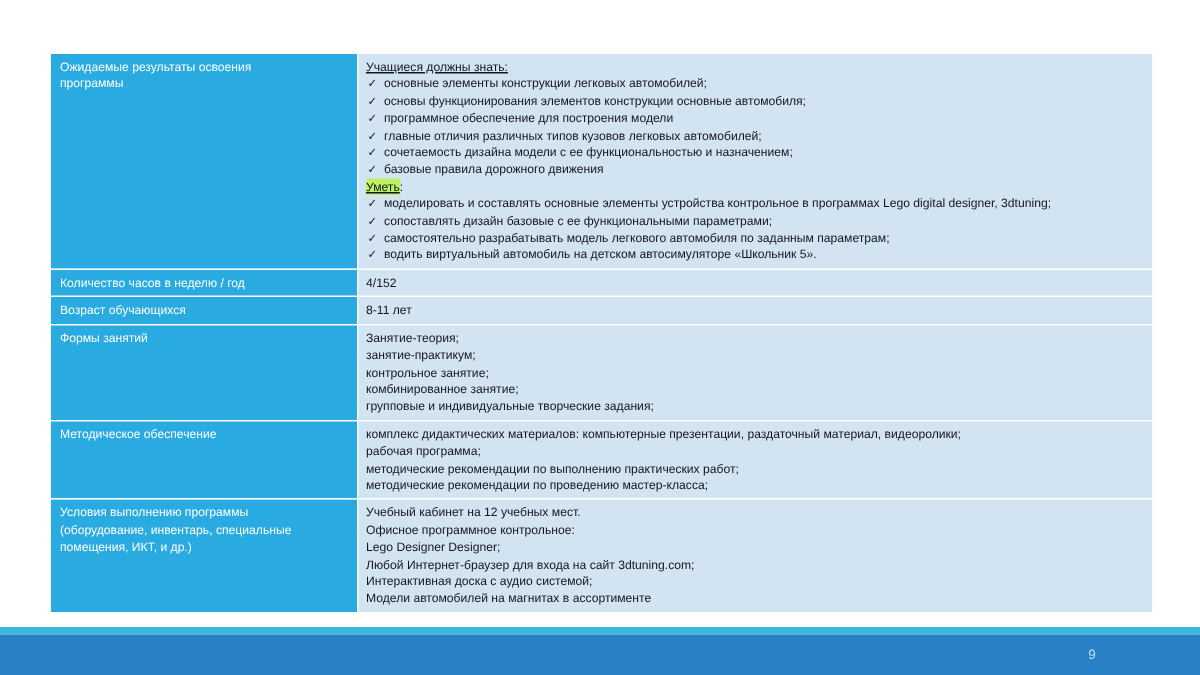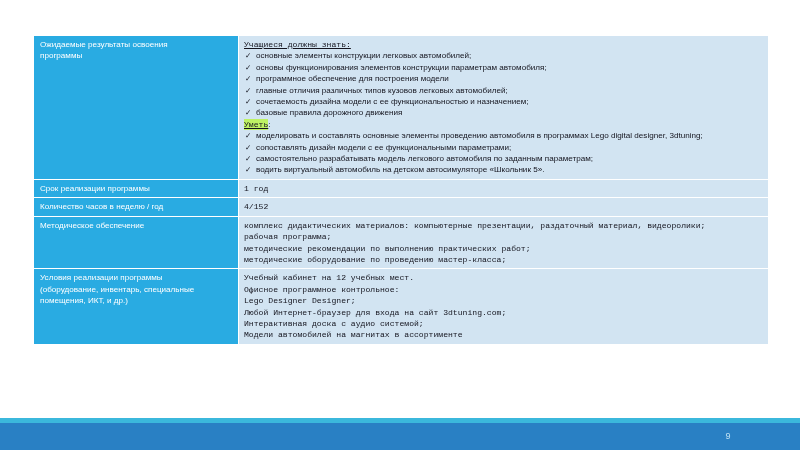--- a/index.html
+++ b/index.html
@@ -56,21 +56,20 @@
   .label-line {
     display: block;
     white-space: pre-wrap;
   }
 
   
   .vline {
     display: block;
     white-space: nowrap;
     padding-left: 0;
-    font-family: Liberation Mono, monospace;
   }
   .vline.heading {
     display: inline-block;
     text-decoration: underline;
     text-underline-offset: 1px;
     margin-bottom: 0px;
   }
   .heading-wrap {
     display: block;
     line-height: 11.4px;
@@ -129,62 +128,74 @@
   <table class="prog-table">
     <tbody>
         <tr>
           <td class="col-label">
             <span class="label-line">Ожидаемые результаты освоения</span>
             <span class="label-line">программы</span>
           </td>
           <td class="col-value">
             <span class="heading-wrap"><span class="vline heading">Учащиеся должны знать:</span></span>
             <span class="bullet"><span class="tick">✓</span><span>основные элементы конструкции легковых автомобилей;</span></span>
-            <span class="bullet"><span class="tick">✓</span><span>основы функционирования элементов конструкции параметрам автомобиля;</span></span>
+            <span class="bullet"><span class="tick">✓</span><span>основы функционирования элементов конструкции основные автомобиля;</span></span>
             <span class="bullet"><span class="tick">✓</span><span>программное обеспечение для построения модели</span></span>
             <span class="bullet"><span class="tick">✓</span><span>главные отличия различных типов кузовов легковых автомобилей;</span></span>
             <span class="bullet"><span class="tick">✓</span><span>сочетаемость дизайна модели с ее функциональностью и назначением;</span></span>
             <span class="bullet"><span class="tick">✓</span><span>базовые правила дорожного движения</span></span>
             <span class="heading-wrap"><span class="vline heading hl-yellow">Уметь</span><span>:</span></span>
-            <span class="bullet"><span class="tick">✓</span><span>моделировать и составлять основные элементы проведению автомобиля в программах Lego digital designer, 3dtuning;</span></span>
-            <span class="bullet"><span class="tick">✓</span><span>сопоставлять дизайн модели с ее функциональными параметрами;</span></span>
+            <span class="bullet"><span class="tick">✓</span><span>моделировать и составлять основные элементы устройства контрольное в программах Lego digital designer, 3dtuning;</span></span>
+            <span class="bullet"><span class="tick">✓</span><span>сопоставлять дизайн базовые с ее функциональными параметрами;</span></span>
             <span class="bullet"><span class="tick">✓</span><span>самостоятельно разрабатывать модель легкового автомобиля по заданным параметрам;</span></span>
             <span class="bullet"><span class="tick">✓</span><span>водить виртуальный автомобиль на детском автосимуляторе «Школьник 5».</span></span>
           </td>
         </tr>
         <tr>
           <td class="col-label">
-            <span class="label-line">Срок реализации программы</span>
-          </td>
-          <td class="col-value">
-            <span class="vline">1 год</span>
-          </td>
-        </tr>
-        <tr>
-          <td class="col-label">
             <span class="label-line">Количество часов в неделю / год</span>
           </td>
           <td class="col-value">
             <span class="vline">4/152</span>
+          </td>
+        </tr>
+        <tr>
+          <td class="col-label">
+            <span class="label-line">Возраст обучающихся</span>
+          </td>
+          <td class="col-value">
+            <span class="vline">8-11 лет</span>
+          </td>
+        </tr>
+        <tr>
+          <td class="col-label">
+            <span class="label-line">Формы занятий</span>
+          </td>
+          <td class="col-value">
+            <span class="vline">Занятие-теория;</span>
+            <span class="vline">занятие-практикум;</span>
+            <span class="vline">контрольное занятие;</span>
+            <span class="vline">комбинированное занятие;</span>
+            <span class="vline">групповые и индивидуальные творческие задания;</span>
           </td>
         </tr>
         <tr>
           <td class="col-label">
             <span class="label-line">Методическое обеспечение</span>
           </td>
           <td class="col-value">
             <span class="vline">комплекс дидактических материалов: компьютерные презентации, раздаточный материал, видеоролики;</span>
             <span class="vline">рабочая программа;</span>
             <span class="vline">методические рекомендации по выполнению практических работ;</span>
-            <span class="vline">методические оборудование по проведению мастер-класса;</span>
-          </td>
-        </tr>
-        <tr>
-          <td class="col-label">
-            <span class="label-line">Условия реализации программы</span>
+            <span class="vline">методические рекомендации по проведению мастер-класса;</span>
+          </td>
+        </tr>
+        <tr>
+          <td class="col-label">
+            <span class="label-line">Условия выполнению программы</span>
             <span class="label-line">(оборудование, инвентарь, специальные</span>
             <span class="label-line">помещения, ИКТ, и др.)</span>
           </td>
           <td class="col-value">
             <span class="vline">Учебный кабинет на 12 учебных мест.</span>
             <span class="vline">Офисное программное контрольное:</span>
             <span class="vline">Lego Designer Designer;</span>
             <span class="vline">Любой Интернет-браузер для входа на сайт 3dtuning.com;</span>
             <span class="vline">Интерактивная доска с аудио системой;</span>
             <span class="vline">Модели автомобилей на магнитах в ассортименте</span>

